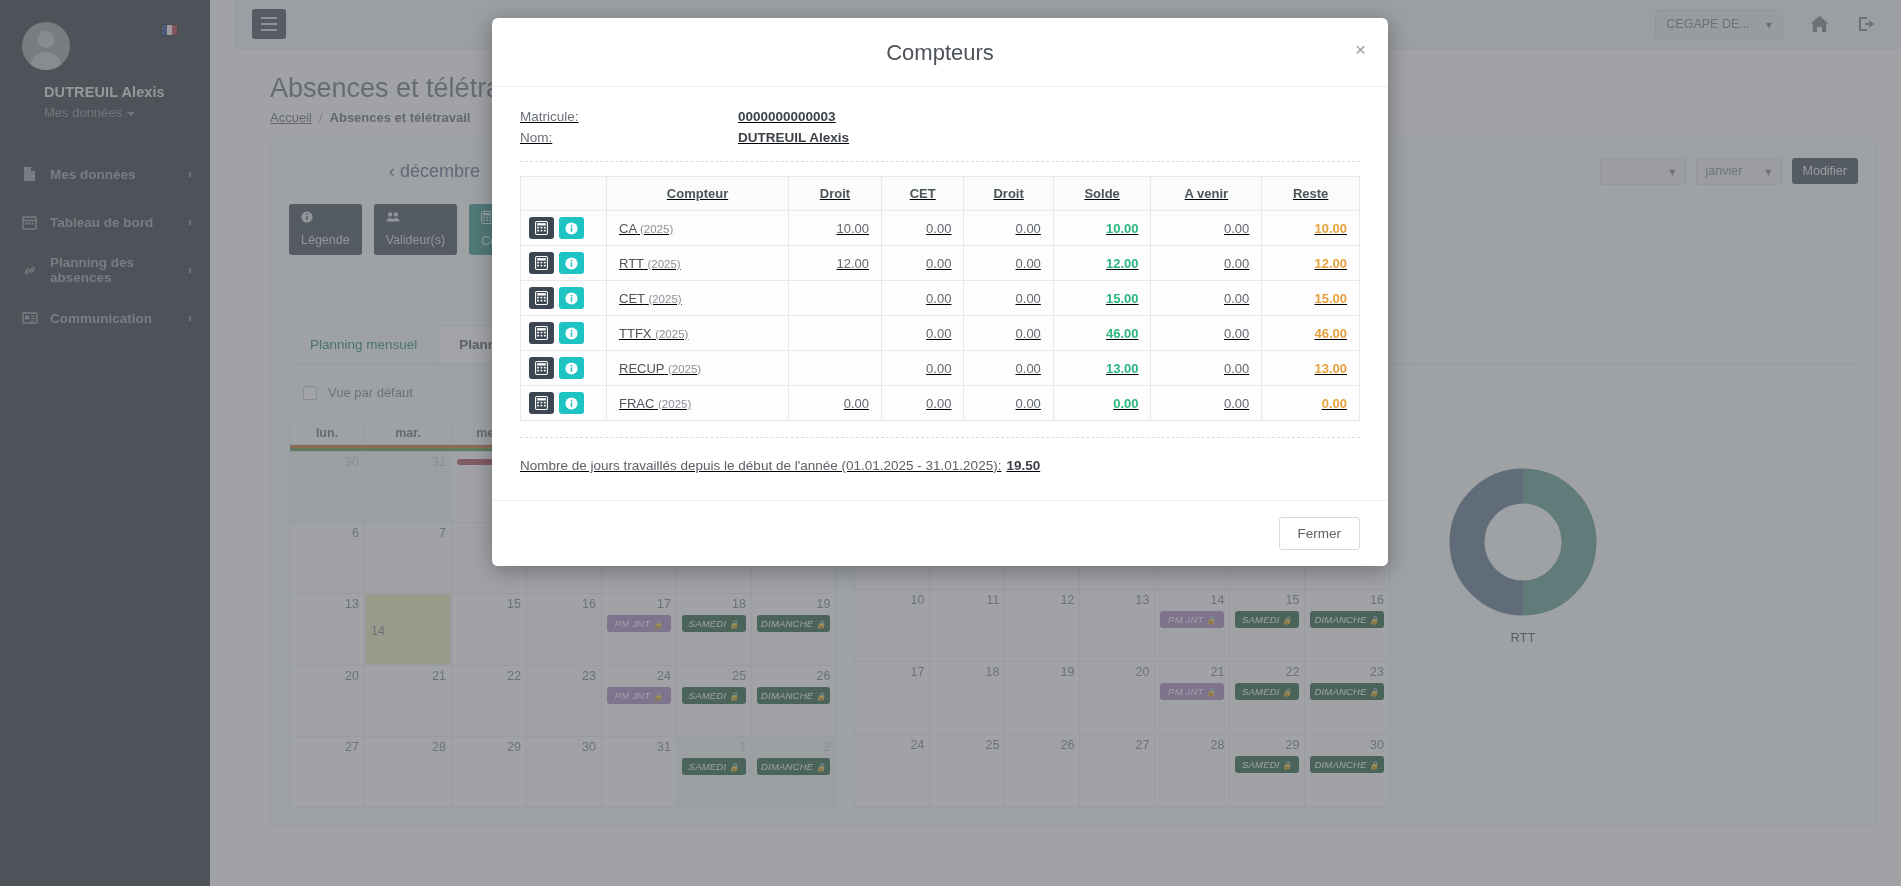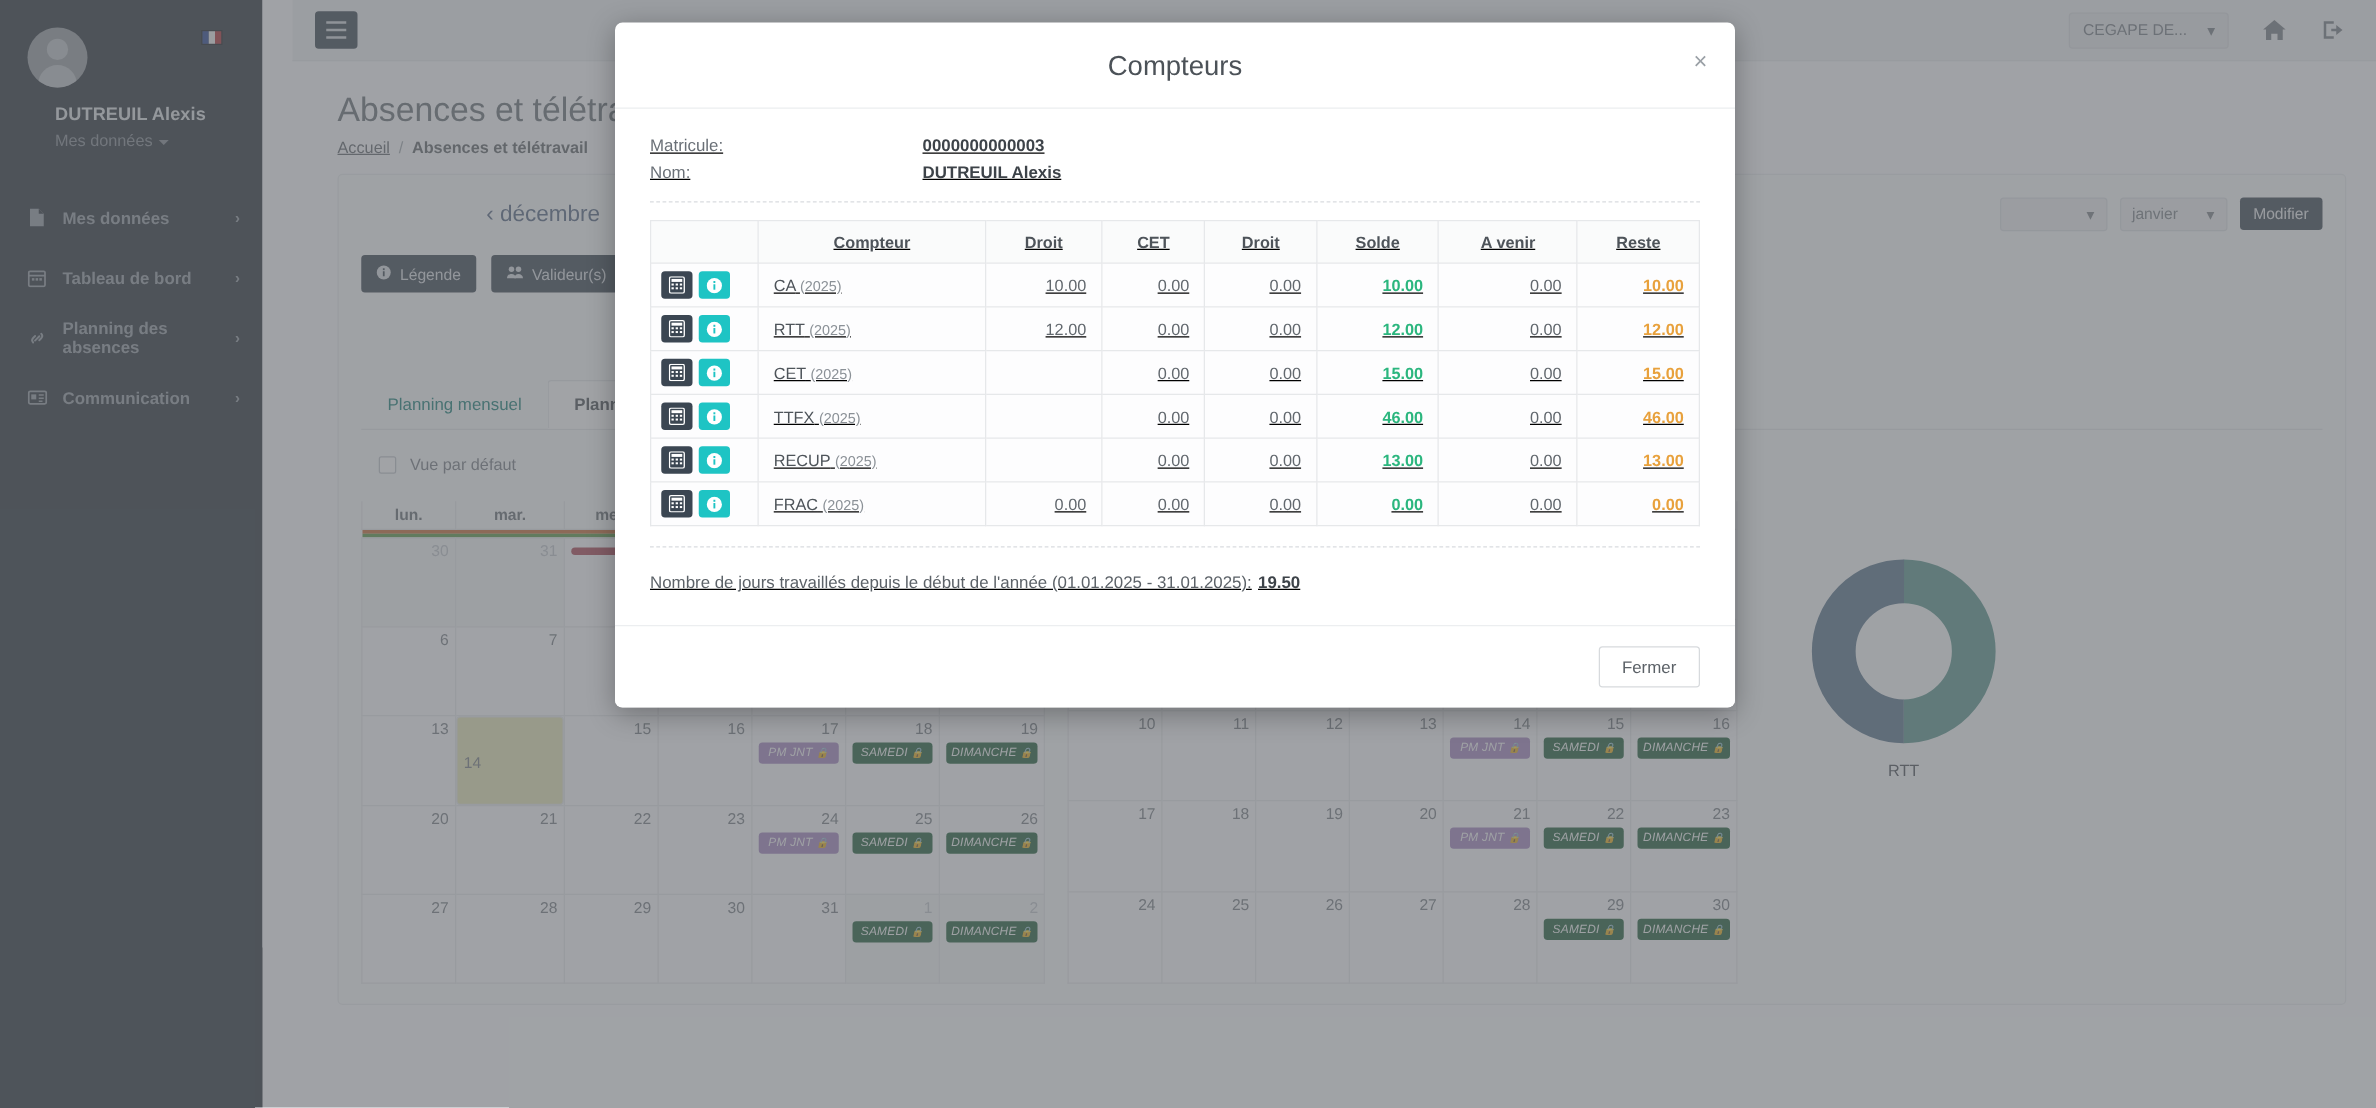--- a/index.html
+++ b/index.html
@@ -120,22 +120,23 @@
     display:flex; align-items:center; justify-content:space-between; gap:12px; cursor:pointer;
   }
   .btn-dark {
     background:#2f3a45; color:#dfe2e5; border:none; border-radius:3px;
     font-size:12.5px; padding:6px 11px; cursor:pointer;
   }
 
   .toolbar { display:flex; gap:12px; margin-top: 16px; }
   .tb-btn {
     background:#2f3a45; color:#cfd4d9; border-radius:3px;
-    font-size:12.5px; padding:7px 12px; display:flex; align-items:flex-end; gap:7px;
+    font-size:12.5px; padding:7px 12px; display:flex; align-items:flex-start; gap:7px;
     cursor:pointer;
+    flex-direction:column;
   }
   .tb-btn.teal { background:#22897f; color:#d6eae7; }
 
   .tabs { display:flex; margin-top: 70px; border-bottom:1px solid #dcdfe3; }
   .tab {
     padding: 11px 20px; font-size:13.5px; color:#0f766e;
     border:1px solid transparent; cursor:pointer;
   }
   .tab.active {
     color:#3f454b; font-weight:bold; background:#f6f7f8;

